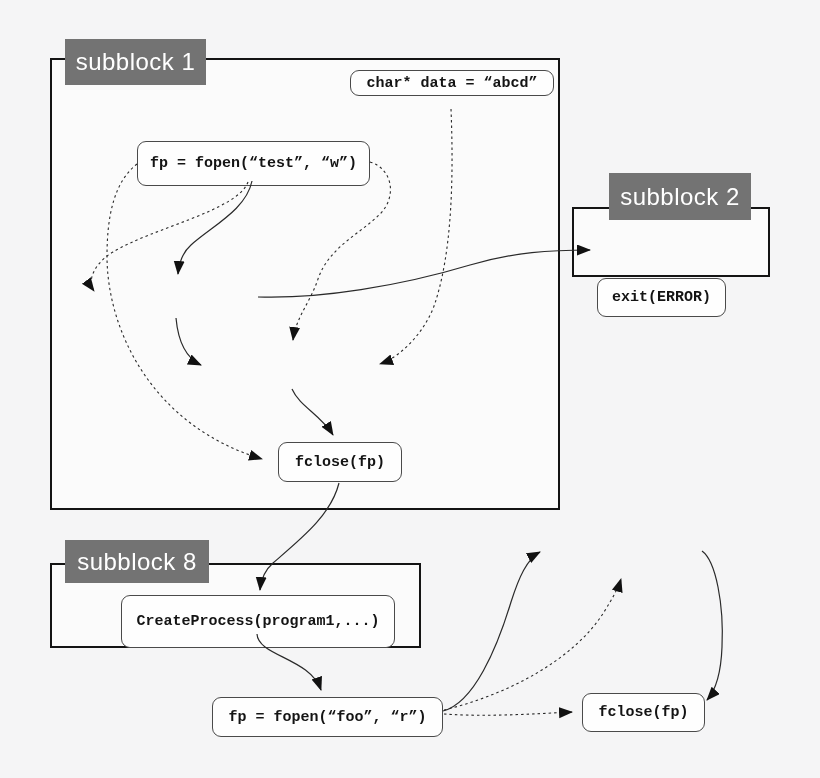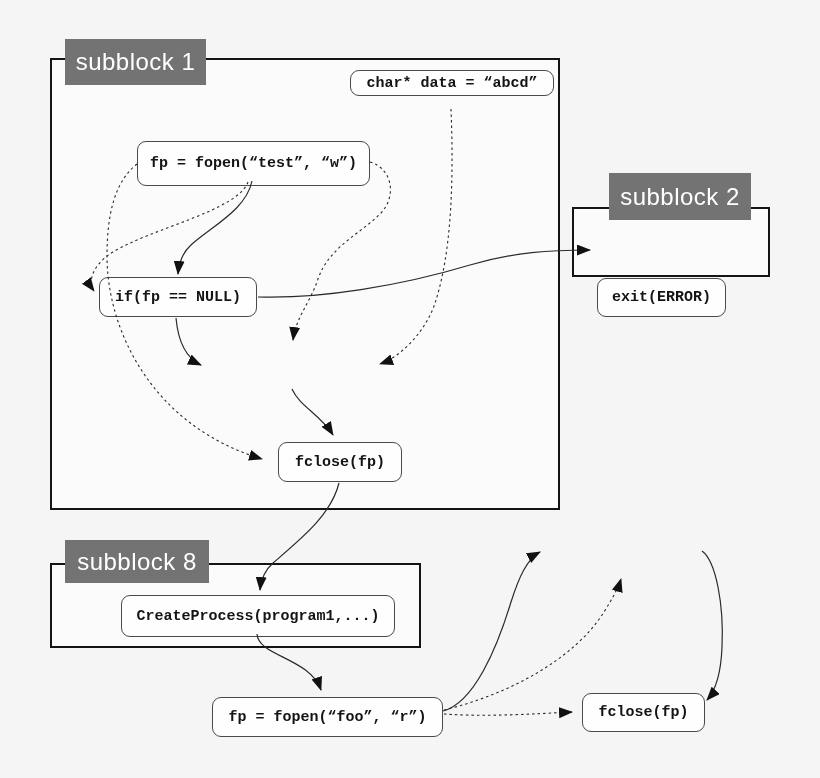--- a/index.html
+++ b/index.html
@@ -62,24 +62,23 @@
 <body>
 
 <div id="stage">
 
   <div class="sb-box" style="left:50px; top:58px; width:510px; height:452px;"></div>
   <div class="sb-box" style="left:572px; top:207px; width:198px; height:70px;"></div>
   <div class="sb-box" style="left:50px; top:563px; width:371px; height:85px;"></div>
 
   <div class="node" style="left:350px; top:70px;  width:204px; height:26px;">char* data = “abcd”</div>
   <div class="node" style="left:137px; top:141px; width:233px; height:45px;">fp = fopen(“test”, “w”)</div>
-  <div class="node" style="left:99px;  top:277px; width:158px; height:40px;">if(fp == NULL)</div>
   <div class="node" style="left:278px; top:442px; width:124px; height:40px;">fclose(fp)</div>
   <div class="node" style="left:597px; top:231px; width:129px; height:39px;margin-top:47px;">exit(ERROR)</div>
-  <div class="node" style="left:121px; top:595px; width:274px; height:42px;">CreateProcess(program1,...)</div>
+  <div class="node" style="left:121px; top:595px; width:274px; height:53px;">CreateProcess(program1,...)</div>
   <div class="node" style="left:212px; top:697px; width:231px; height:40px;">fp = fopen(“foo”, “r”)</div>
   <div class="node" style="left:582px; top:693px; width:123px; height:39px;">fclose(fp)</div>
 
   <svg class="edges" width="820" height="778" viewBox="0 0 820 778">
     <defs>
       <marker id="arr" markerUnits="userSpaceOnUse" markerWidth="15" markerHeight="12" refX="13" refY="5.5" orient="auto">
         <path d="M0,0 L14,5.5 L0,11 Z" fill="#111111"></path>
       </marker>
     </defs>
 

